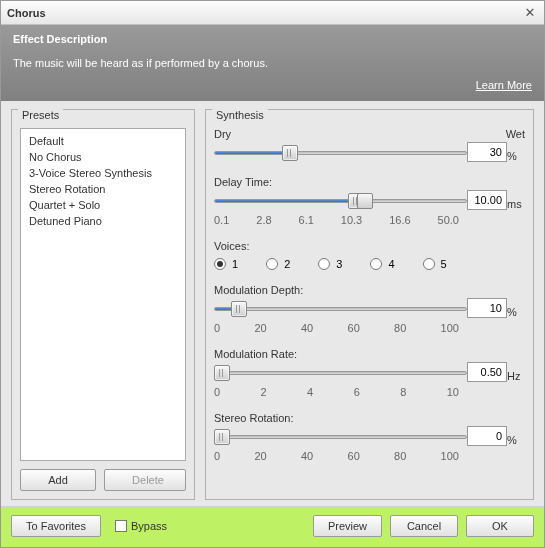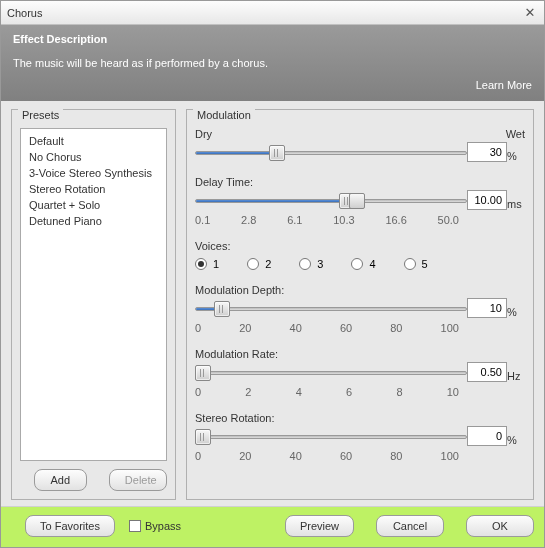--- a/index.html
+++ b/index.html
@@ -1,33 +1,33 @@
 <!DOCTYPE html>
 <html><head>
 <meta charset="utf-8">
 <style>
 * { box-sizing: border-box; margin: 0; padding: 0; font-family: Tahoma, Arial, sans-serif; font-size: 11px; }
 body { background: #e8e8e8; width: 545px; height: 548px; overflow: hidden; }
 .dialog { width: 545px; height: 548px; background: #fff; border: 1px solid #999; display: flex; flex-direction: column; }
 .titlebar { height: 24px; background: linear-gradient(#fdfdfd,#e7e7e7); border-bottom: 1px solid #c0c0c0; display: flex; align-items: center; padding: 0 6px; }
-.titlebar .title { font-weight: normal; color: #333; flex: 1; }
+.titlebar .title { font-weight: bold; color: #333; flex: 1; }
 .titlebar .close { width: 16px; height: 16px; display:flex; align-items:center; justify-content:center; color:#555; cursor:pointer; font-size:13px; }
 .desc { background: linear-gradient(#9a9a9a,#808080); color:#fff; padding: 8px 12px 10px; }
 .desc h3 { font-size: 11px; font-weight: bold; margin-bottom: 12px; }
 .desc p { font-size: 11px; margin-bottom: 10px; }
 .desc .learn { text-align: right; }
-.desc .learn a { color:#fff; cursor:pointer; }
+.desc .learn a { color:#fff; text-decoration: underline; cursor:pointer; }
 .body { flex:1; display:flex; padding: 8px 10px 6px; gap:10px; background:#e8e8e8; }
 .panel { border:1px solid #b0b0b0; background:#e8e8e8; position:relative; padding: 18px 8px 8px; }
 .panel-title { position:absolute; top:-1px; left:6px; background:#e8e8e8; padding:0 4px; font-size:11px; color:#333; }
-.presets { width: 165px; display:flex; flex-direction:column; }
+.presets { width: 184px; display:flex; flex-direction:column; }
 .presets-list { flex:1; background:#fff; border:1px solid #aaa; padding:4px 2px; overflow:auto; }
 .presets-list div { padding:2px 6px; cursor:pointer; color:#333; }
 .preset-btns { display:flex; gap:8px; margin-top:8px; }
-.btn { background:linear-gradient(#fdfdfd,#e2e2e2); border:1px solid #9a9a9a; border-radius:8px; padding:4px 0; text-align:center; cursor:pointer; color:#333; flex:1;margin-left:14px; }
+.btn { background:linear-gradient(#fdfdfd,#e2e2e2); border:1px solid #9a9a9a; border-radius:2px; padding:4px 0; text-align:center; cursor:pointer; color:#333; flex:1; }
 .btn.disabled { color:#9a9a9a;padding-left:6px; }
 .params { flex:1; }
 .param { margin-bottom:14px; }
 .param-label { display:flex; justify-content:space-between; color:#333; margin-bottom:2px; }
 .param-row { display:flex; align-items:flex-end; gap:0; }
 .slider-wrap { flex:1; position:relative; height:18px; }
 .track { position:absolute; top:7px; left:0; right:0; height:4px; background:linear-gradient(#bbb,#ddd); border:1px solid #999; border-radius:2px; }
 .track.blue::before { content:''; position:absolute; top:0; left:0; height:100%; background:linear-gradient(#5a8fd8,#3a6fb8); border-radius:1px; }
 .thumb { position:absolute; top:1px; width:16px; height:16px; background:linear-gradient(#f8f8f8,#cfcfcf); border:1px solid #888; border-radius:2px; cursor:pointer; box-shadow:inset 0 0 0 1px rgba(255,255,255,0.6); }
 .thumb::after { content:''; position:absolute; left:4px; right:4px; top:3px; bottom:3px; background:repeating-linear-gradient(to right,#999 0 1px,transparent 1px 3px); }
@@ -76,21 +76,21 @@
         <div>Quartet + Solo</div>
         <div>Detuned Piano</div>
       </div>
       <div class="preset-btns">
         <div class="btn">Add</div>
         <div class="btn disabled">Delete</div>
       </div>
     </div>
 
     <div class="panel params">
-      <span class="panel-title">Modulation</span>
+      <span class="panel-title">Synthesis</span>
 
       <div class="param">
         <div class="param-label">
           <span>Dry</span>
           <span>Wet</span>
         </div>
         <div class="param-row">
           <div class="slider-wrap t1">
             <div class="track blue"></div>
               <div class="thumb"></div>

